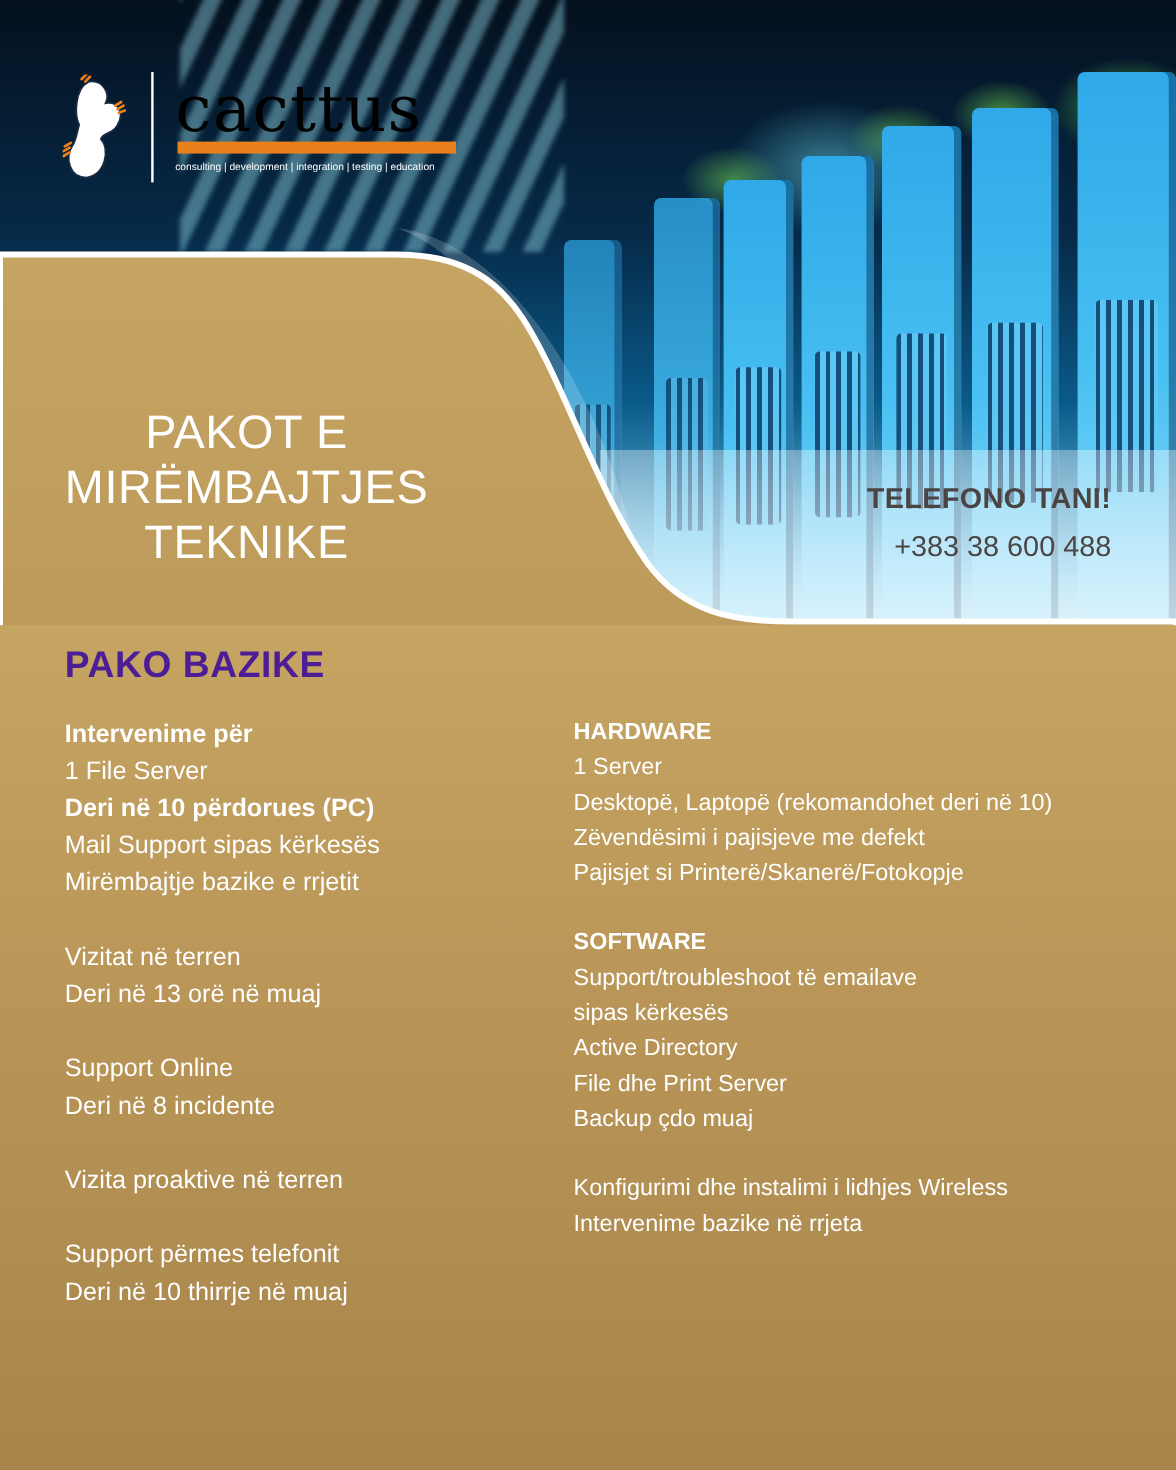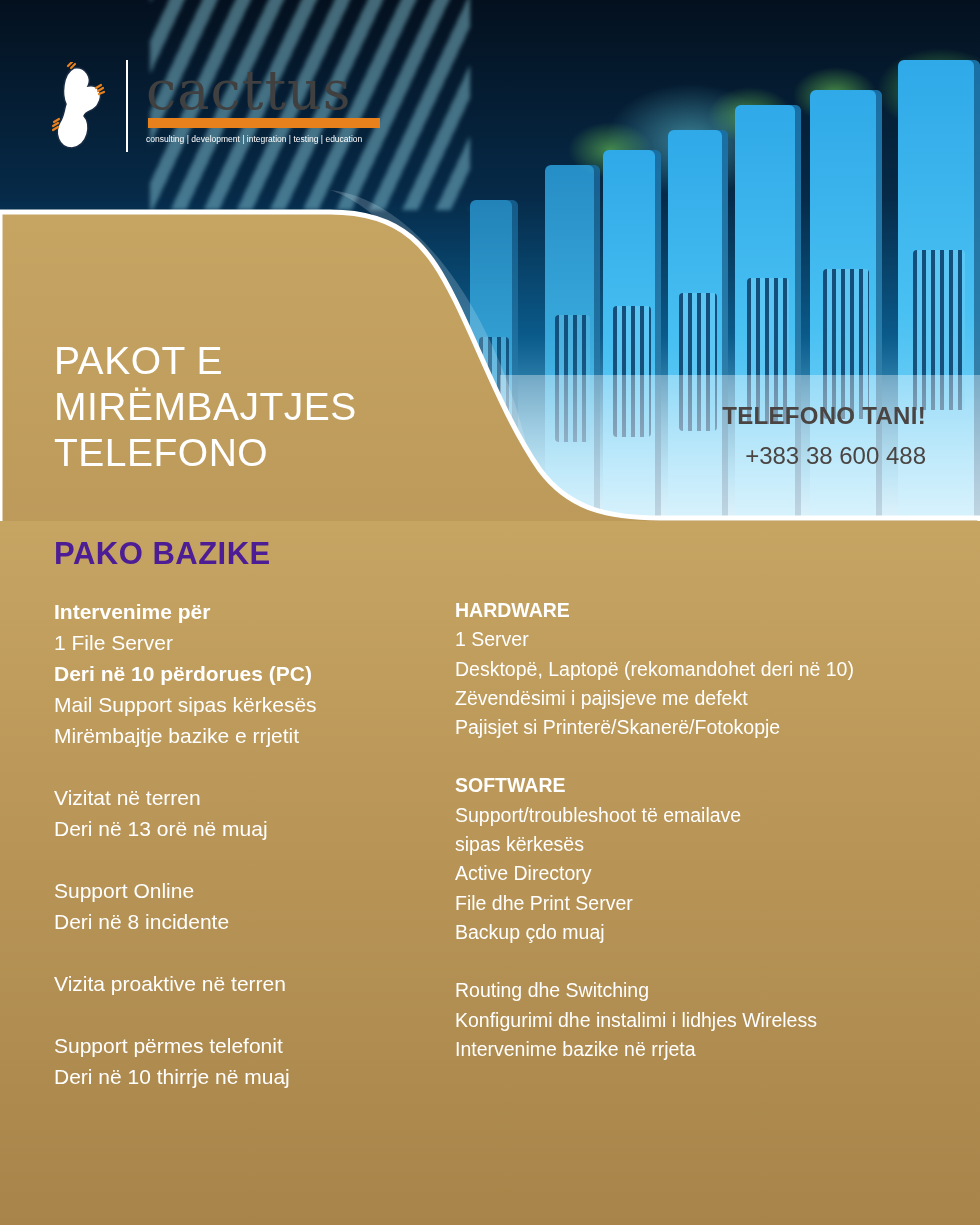--- a/index.html
+++ b/index.html
@@ -18,33 +18,33 @@
   .rack .slot{position:absolute;left:18%;right:18%;top:38%;bottom:30%;
     background:repeating-linear-gradient(90deg,#0b3c66 0 4px,#5fc8f4 4px 9px);border-radius:4px;opacity:.85;}
   .cables{position:absolute;left:150px;top:-30px;width:320px;height:240px;
     background:repeating-linear-gradient(115deg,rgba(150,220,235,.55) 0 14px,transparent 14px 30px);
     filter:blur(2px);opacity:.8;}
   .gold{position:absolute;left:0;top:0;width:980px;height:1225px;}
   .logo{position:absolute;left:52px;top:62px;display:flex;align-items:flex-start;}
   .logo-mark{width:56px;height:90px;}
   .logo-divider{width:2px;height:92px;background:#ffffff;margin:-2px 18px 0 18px;}
   .logo-text{position:relative;}
-  .brand{font-family:"DejaVu Serif","Liberation Serif",serif;font-size:54px;color:#404040;line-height:58px;letter-spacing:1px;position:relative;z-index:2;}
+  .brand{font-family:"DejaVu Serif","Liberation Serif",serif;font-size:54px;color:#000000;line-height:58px;letter-spacing:1px;position:relative;z-index:2;}
   .brand-bar{position:absolute;left:2px;top:56px;width:232px;height:10px;background:#e8801c;z-index:1;}
   .tagline{font-family:"Liberation Sans",sans-serif;font-size:8.5px;color:#ffffff;margin-top:14px;white-space:nowrap;}
   .title{position:absolute;left:54px;top:338px;color:#ffffff;font-family:"Liberation Sans",sans-serif;font-size:39px;line-height:46px;font-weight:400;letter-spacing:.5px;}
-  .title div{white-space:nowrap;}
+  .title div{white-space:nowrap;text-align:center;}
   .cta{position:absolute;right:54px;top:402px;text-align:right;color:#4a4542;font-family:"Liberation Sans",sans-serif;}
   .cta-label{font-size:24px;font-weight:700;letter-spacing:.3px;}
   .cta-phone{font-size:24px;margin-top:12px;}
   .pkg{position:absolute;left:54px;top:536px;color:#4c1d95;font-family:"Liberation Sans",sans-serif;font-size:31px;font-weight:700;letter-spacing:.5px;}
   .col{position:absolute;color:#ffffff;font-family:"Liberation Sans",sans-serif;}
   .col-left{left:54px;top:596px;font-size:21px;line-height:31px;}
   .col-left .gap{height:31px;}
-  .col-right{left:455px;top:596px;font-size:19.5px;line-height:29.3px;}
+  .col-right{left:478px;top:596px;font-size:19.5px;line-height:29.3px;}
   .col-right .sec{margin-bottom:29px;}
   .b{font-weight:700;}
 </style>
 </head>
 <body>
 
 <div class="hero">
   <div class="cables"></div>
   <div class="rack" style="left:470px;width:48px;height:360px;opacity:.7">
       <div class="slot"></div>
@@ -107,21 +107,21 @@
   <div class="logo-text">
     <div class="brand-bar"></div>
     <div class="brand">cacttus</div>
     <div class="tagline">consulting | development | integration | testing | education</div>
   </div>
 </div>
 
 <div class="title">
   <div>PAKOT E</div>
   <div>MIRËMBAJTJES</div>
-  <div>TELEFONO</div>
+  <div>TEKNIKE</div>
 </div>
 
 <div class="cta">
   <div class="cta-label">TELEFONO TANI!</div>
   <div class="cta-phone">+383 38 600 488</div>
 </div>
 
 <div class="pkg">PAKO BAZIKE</div>
 
 <div class="col col-left">
@@ -153,17 +153,16 @@
   </div>
   <div class="sec">
     <div class="b">SOFTWARE</div>
     <div>Support/troubleshoot të emailave</div>
     <div>sipas kërkesës</div>
     <div>Active Directory</div>
     <div>File dhe Print Server</div>
     <div>Backup çdo muaj</div>
   </div>
   <div class="sec">
-    <div>Routing dhe Switching</div>
     <div>Konfigurimi dhe instalimi i lidhjes Wireless</div>
     <div>Intervenime bazike në rrjeta</div>
   </div>
 </div>
 
 </body></html>

